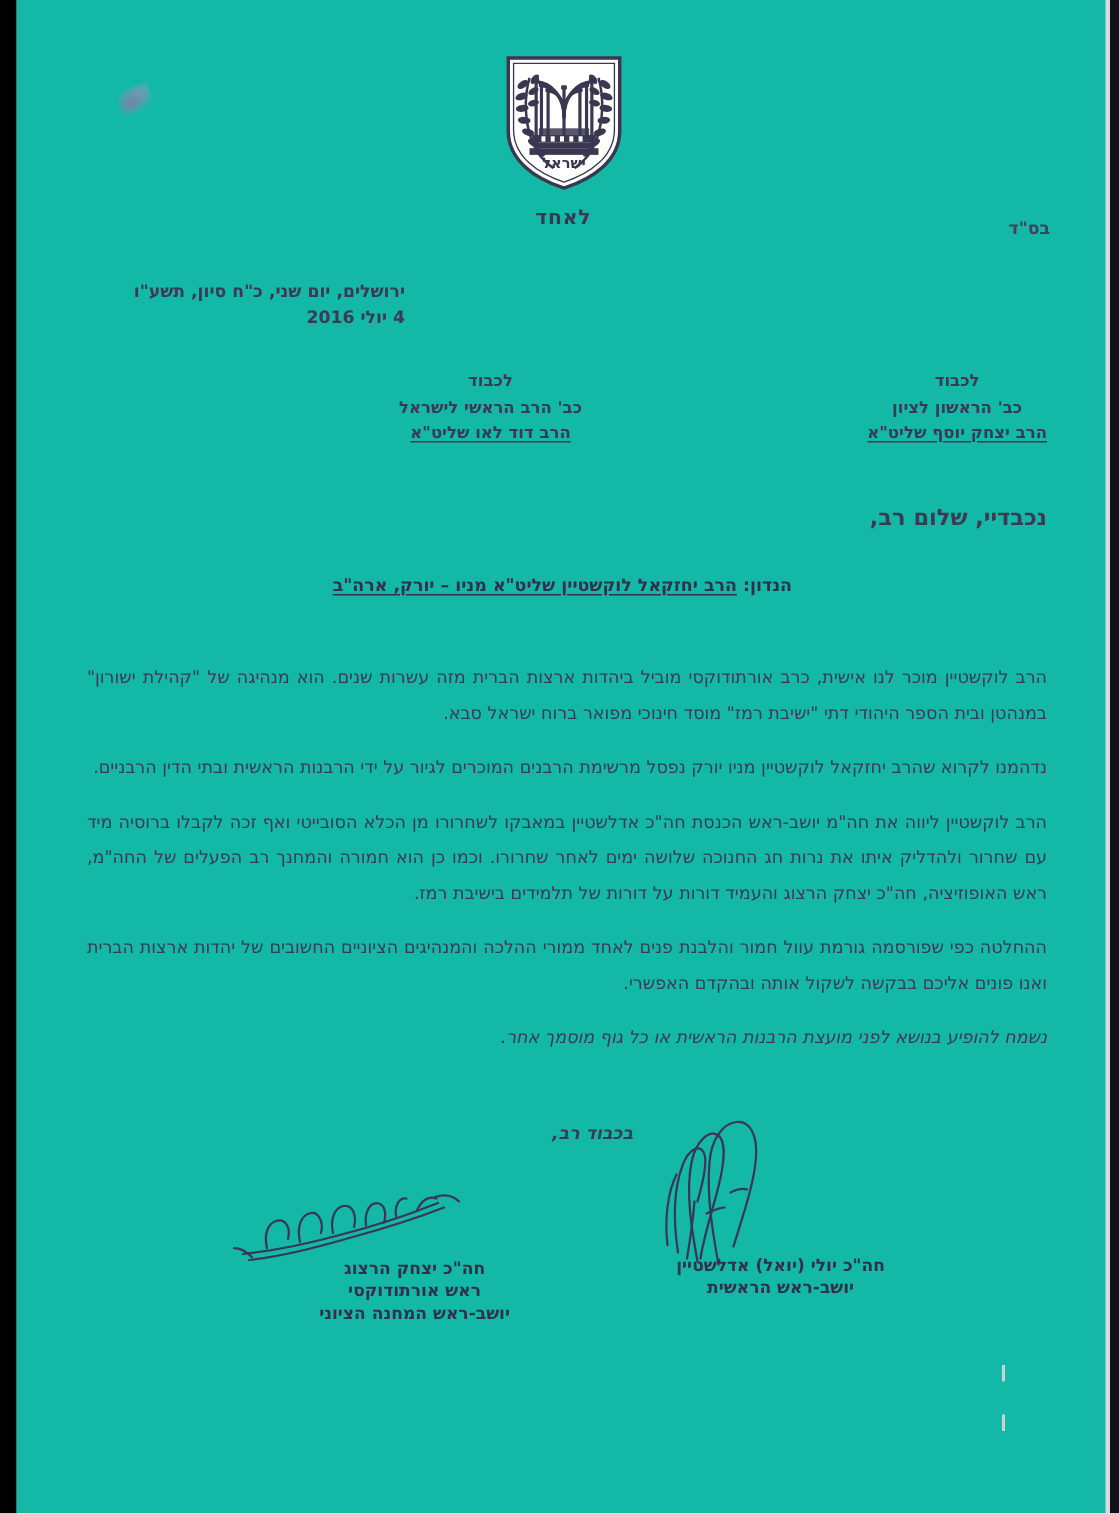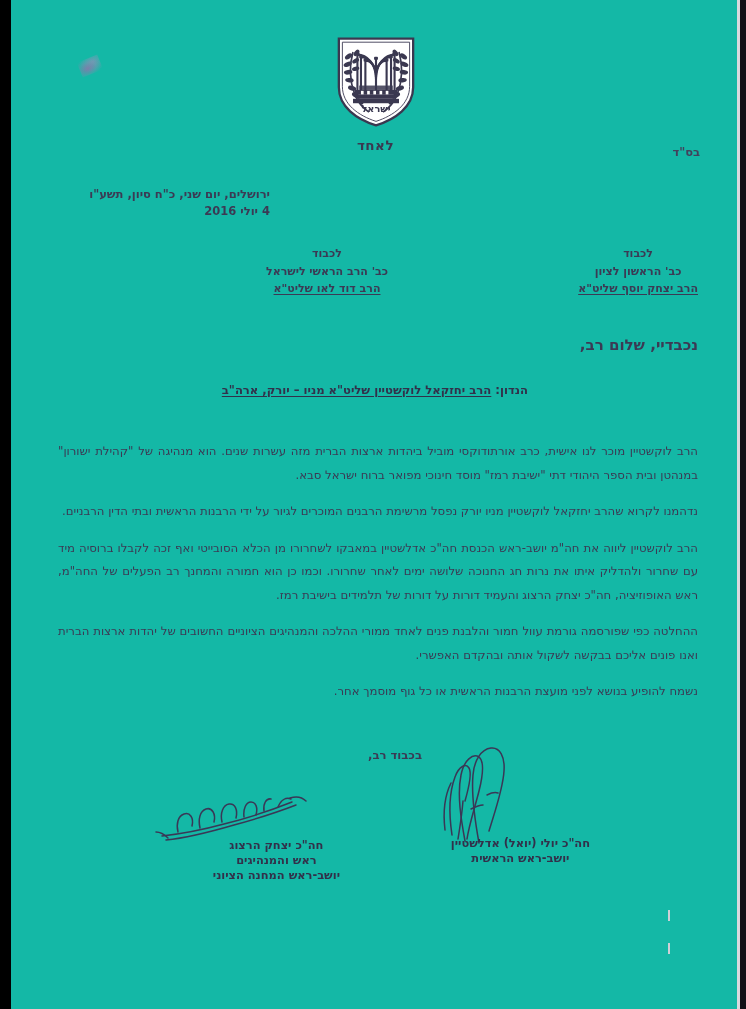--- a/index.html
+++ b/index.html
@@ -144,29 +144,30 @@
     width: 640px;
     direction: rtl;
     text-align: justify;
     font-size: 11.7px;
     color: #3b3a54;
     line-height: 23.5px;
   }
   .body p {
     margin: 0 0 13px 0;
   }
-  .body p:last-child { margin-bottom: 0; }
+  .body p:last-child { margin-bottom: 0; font-style: italic; }
 
   .closing {
     position: absolute;
     right: 318px; top: 748px;
     direction: rtl;
     font-size: 11.6px;
     font-weight: 700;
     color: #3b3a54;
+    font-style: italic;
   }
 
   
   .sig-block {
     position: absolute;
     direction: rtl;
     text-align: center;
     font-size: 11.4px;
     font-weight: 700;
     color: #32304a;
@@ -340,21 +341,21 @@
       </g>
     </svg>
 
     <div class="sig-block speaker">
       <div>חה"כ יולי (יואל) אדלשטיין</div>
       <div>יושב-ראש הראשית</div>
     </div>
 
     <div class="sig-block opposition">
       <div>חה"כ יצחק הרצוג</div>
-      <div>ראש והמנהיגים</div>
+      <div>ראש אורתודוקסי</div>
       <div>יושב-ראש המחנה הציוני</div>
     </div>
 
     <div class="bottom-marks">
       <span></span>
       <span></span>
     </div>
 
   </div>
 

